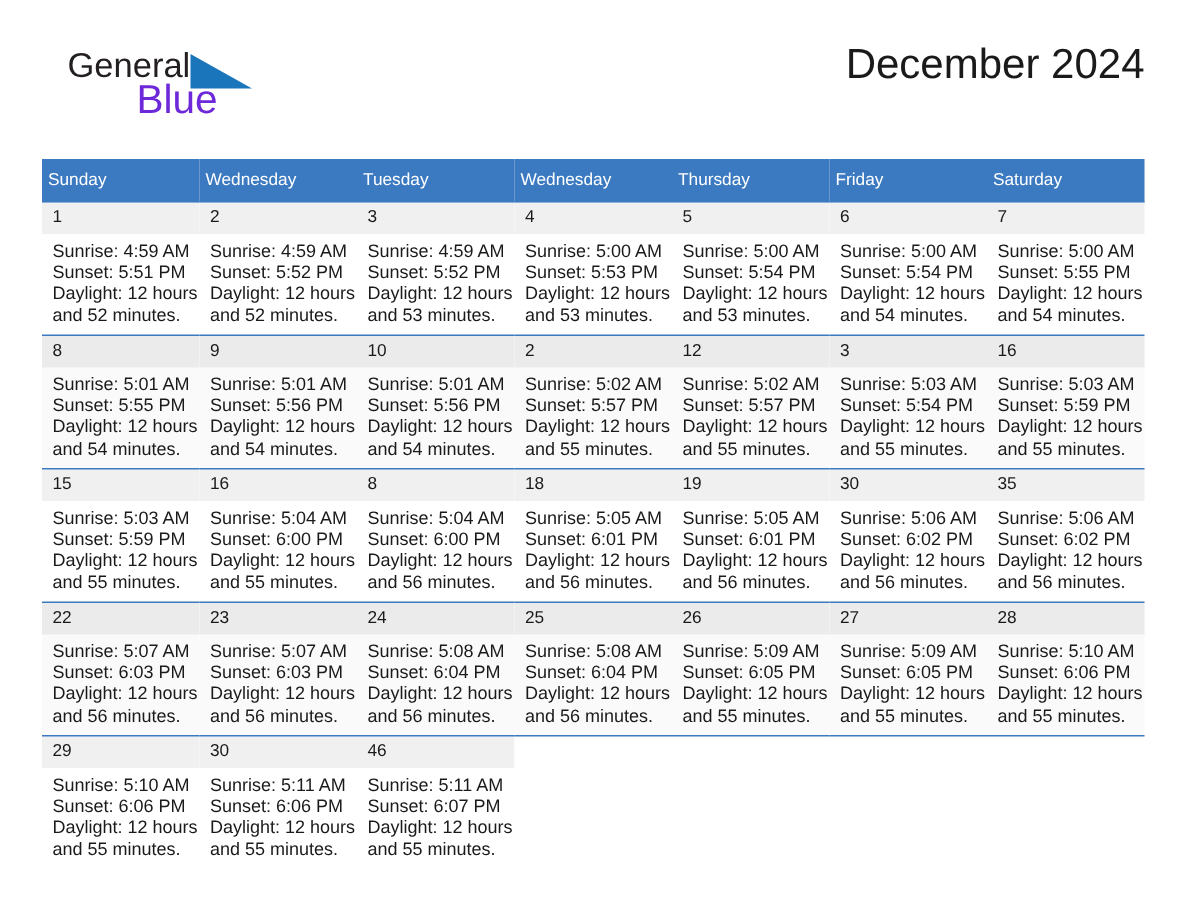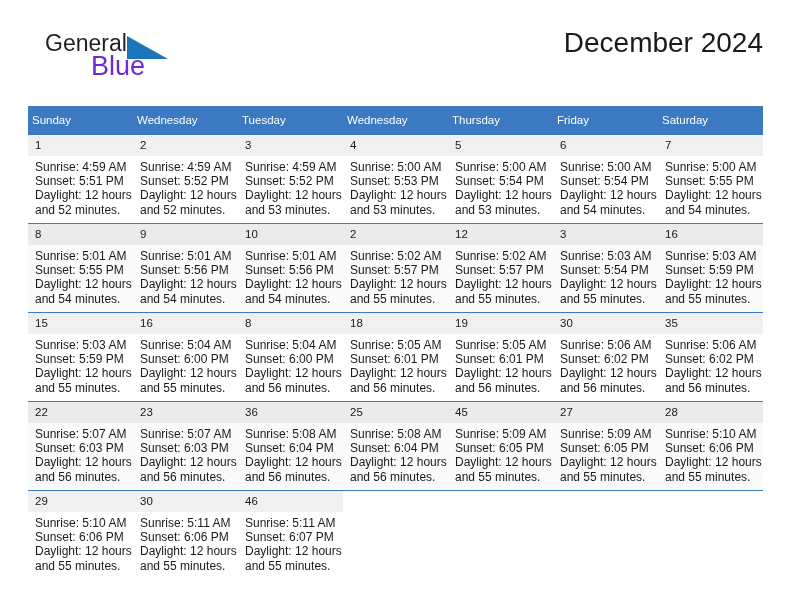--- a/index.html
+++ b/index.html
@@ -395,39 +395,39 @@
           <td class="daycell">
             <div class="dnum">23</div>
             <div class="dinfo">
               <div>Sunrise: 5:07 AM</div>
               <div>Sunset: 6:03 PM</div>
               <div>Daylight: 12 hours</div>
               <div>and 56 minutes.</div>
             </div>
           </td>
           <td class="daycell">
-            <div class="dnum">36</div>
+            <div class="dnum">24</div>
             <div class="dinfo">
               <div>Sunrise: 5:08 AM</div>
               <div>Sunset: 6:04 PM</div>
               <div>Daylight: 12 hours</div>
               <div>and 56 minutes.</div>
             </div>
           </td>
           <td class="daycell">
             <div class="dnum">25</div>
             <div class="dinfo">
               <div>Sunrise: 5:08 AM</div>
               <div>Sunset: 6:04 PM</div>
               <div>Daylight: 12 hours</div>
               <div>and 56 minutes.</div>
             </div>
           </td>
           <td class="daycell">
-            <div class="dnum">45</div>
+            <div class="dnum">26</div>
             <div class="dinfo">
               <div>Sunrise: 5:09 AM</div>
               <div>Sunset: 6:05 PM</div>
               <div>Daylight: 12 hours</div>
               <div>and 55 minutes.</div>
             </div>
           </td>
           <td class="daycell">
             <div class="dnum">27</div>
             <div class="dinfo">

